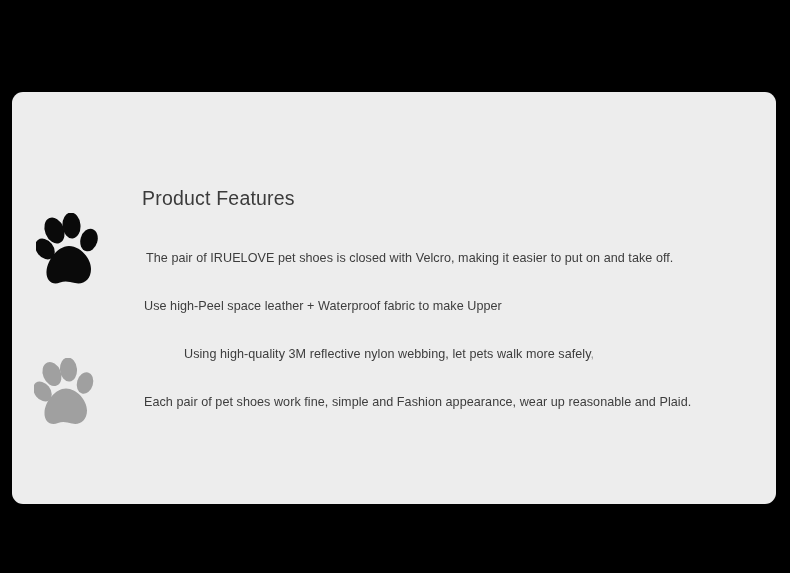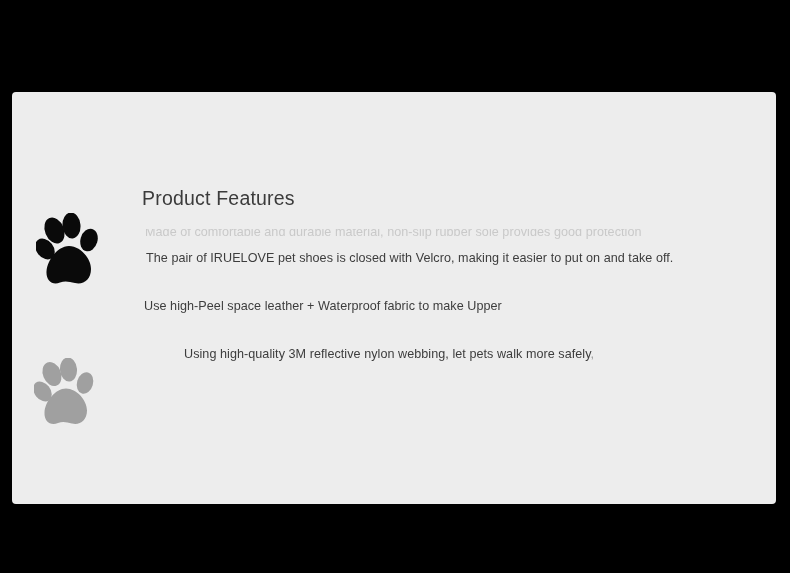--- a/index.html
+++ b/index.html
@@ -22,21 +22,21 @@
   }
 
   
   #feature-card {
     position: absolute;
     left: 12px;
     top: 92px;
     width: 764px;
     height: 412px;
     background: #ededed;
-    border-radius: 4px;
+    border-radius: 11px;
     overflow: hidden;
   }
 
   
   #section-title {
     position: absolute;
     left: 130px;
     top: 79px;
     font-size: 19.5px;
     font-weight: 400;
@@ -122,25 +122,23 @@
 
     <svg id="paw-secondary" class="paw" viewBox="0 0 62 70" aria-hidden="true">
       <ellipse cx="18" cy="16" rx="9" ry="12.5" fill="#a0a0a0" transform="rotate(-22 18 16)"></ellipse>
       <ellipse cx="34.5" cy="11.5" rx="8.5" ry="12" fill="#a0a0a0" transform="rotate(-5 34.5 11.5)"></ellipse>
       <ellipse cx="51" cy="25" rx="8" ry="11" fill="#a0a0a0" transform="rotate(16 51 25)"></ellipse>
       <ellipse cx="8.5" cy="33.5" rx="8" ry="11" fill="#a0a0a0" transform="rotate(-38 8.5 33.5)"></ellipse>
       <path d="M32 30.5 C42.5 30.5 53 42 53 52.5 C53 62.5 45.5 67.5 38 65.5 C32.5 64 28.5 63 24 65
                C16.5 68 10 63.5 10.5 54.5 C11 43.5 21.5 30.5 32 30.5 Z" fill="#a0a0a0"></path>
     </svg>
 
-    <div id="feature-line-clipped-wrap">
-      <div id="feature-line-clipped">Made of comfortable and durable material, non-slip rubber sole provides good protection</div>
-    </div>
 
     <div id="feature-line-1" class="feature-line">The pair of IRUELOVE pet shoes is closed with Velcro, making it easier to put on and take off.</div>
 
     <div id="feature-line-2" class="feature-line">Use high-Peel space leather + Waterproof fabric to make Upper</div>
 
     <div id="feature-line-3" class="feature-line"><span>Using high-quality 3M reflective nylon webbing, let pets walk more safely</span><span class="trailing-mark">,</span></div>
 
+    <div id="feature-line-4" class="feature-line">Each pair of pet shoes work fine, simple and Fashion appearance, wear up reasonable and Plaid.</div>
 
   </div>
 </div>
 
 </body></html>

